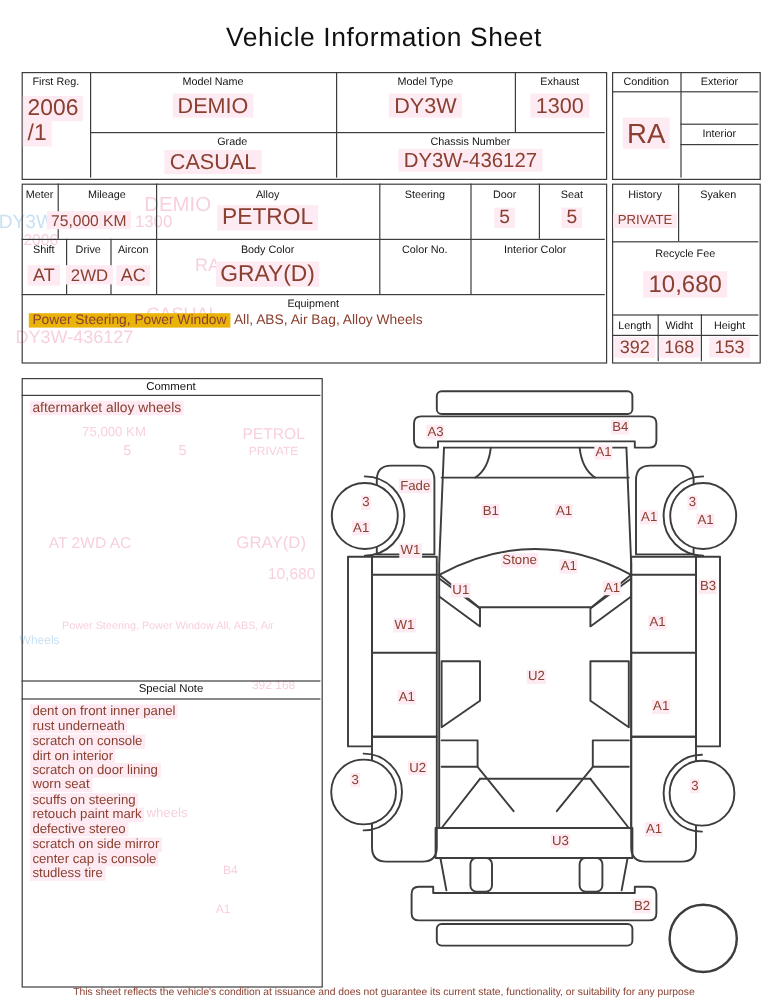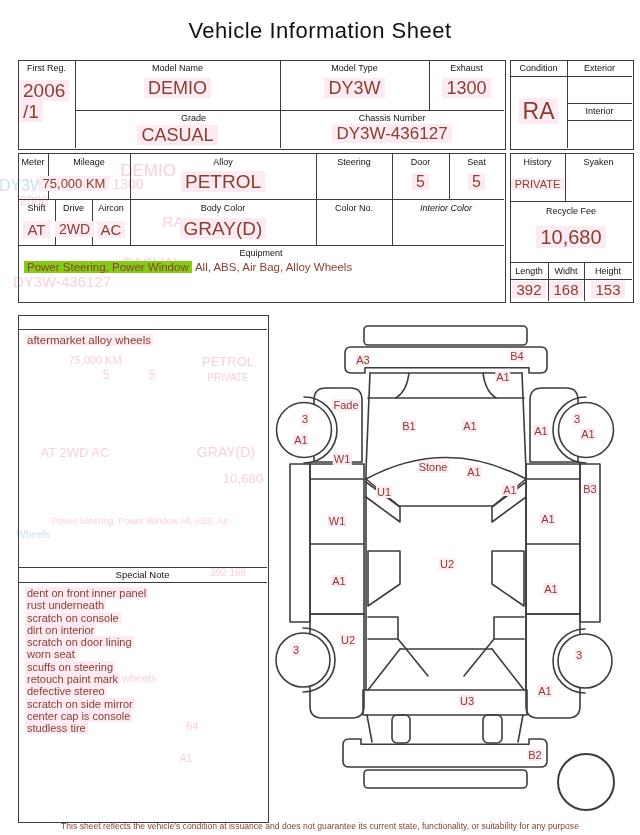--- a/index.html
+++ b/index.html
@@ -1,21 +1,21 @@
 <!DOCTYPE html>
 <html><head>
 <meta charset="utf-8">
 <style>
   html,body{margin:0;padding:0;background:#fff;}
   #page{position:relative;width:640px;height:835px;background:#ffffff;overflow:hidden;
         font-family:"Liberation Sans", sans-serif;color:#161616;}
   .box{position:absolute;border:1.4px solid #3c3c3c;}
   .ln{position:absolute;background:#3c3c3c;}
   .hdr{position:absolute;font-size:9px;color:#141414;text-align:center;line-height:12px;}
-  .hl{background:#84cc16;padding:0 3px;}
+  .hl{background:#eab308;padding:0 3px;}
   .ctr{text-align:center;}
   .title{position:absolute;left:0;top:18px;width:640px;text-align:center;
          font-size:22px;color:#111;letter-spacing:.5px;}
   .bigval{position:absolute;color:#8a4030;}
   .bigval span{background:#fdeaf2;padding:0 4px;}
   .ghost{position:absolute;transform:translate(-50%,-50%);white-space:nowrap;opacity:.55;z-index:0;}
   .ghost.pink{color:#f2a8c6;}
   .ghost.blue{color:#9cc8e8;}
   .dlabel{position:absolute;transform:translate(-50%,-50%);font-size:11px;color:#8a4030;
           background:#fdeaf2;padding:0 1px;line-height:12px;white-space:nowrap;z-index:3;}
@@ -108,21 +108,21 @@
   <div class="bigval ctr z1" style="left:18px;top:176px;width:112px;font-size:13px;"><span>75,000 KM</span></div>
   <div class="bigval ctr z1" style="left:130px;top:171px;width:186px;font-size:19px;"><span>PETROL</span></div>
   <div class="bigval ctr z1" style="left:392px;top:173px;width:57px;font-size:16px;"><span>5</span></div>
   <div class="bigval ctr z1" style="left:449px;top:173px;width:55px;font-size:16px;"><span>5</span></div>
 
   <div class="hdr" style="left:18px;top:202px;width:37px;">Shift</div>
   <div class="hdr" style="left:55px;top:202px;width:37px;">Drive</div>
   <div class="hdr" style="left:92px;top:202px;width:38px;">Aircon</div>
   <div class="hdr" style="left:130px;top:202px;width:186px;">Body Color</div>
   <div class="hdr" style="left:316px;top:202px;width:76px;">Color No.</div>
-  <div class="hdr" style="left:392px;top:202px;width:108px;font-style:italic;">Interior Color</div>
+  <div class="hdr" style="left:392px;top:202px;width:108px;">Interior Color</div>
 
   <div class="bigval ctr z1" style="left:18px;top:221px;width:37px;font-size:15px;"><span>AT</span></div>
   <div class="bigval ctr z1" style="left:55px;top:221px;width:37px;font-size:14px;"><span>2WD</span></div>
   <div class="bigval ctr z1" style="left:92px;top:221px;width:38px;font-size:15px;"><span>AC</span></div>
   <div class="bigval ctr z1" style="left:130px;top:218px;width:186px;font-size:19px;"><span>GRAY(D)</span></div>
 
   <div class="hdr" style="left:18px;top:247px;width:486px;">Equipment</div>
   <div class="z1" style="position:absolute;left:24px;top:261px;font-size:11.5px;color:#8a4030;"><span class="hl">Power Steering, Power Window</span><span>&nbsp;All, ABS, Air Bag, Alloy Wheels</span></div>
 
   <div class="box" style="left:510px;top:153px;width:122px;height:148px;"></div>
@@ -142,20 +142,21 @@
   <div class="hdr" style="left:548px;top:265px;width:36px;">Widht</div>
   <div class="hdr" style="left:584px;top:265px;width:48px;">Height</div>
   <div class="bigval ctr z1" style="left:510px;top:281px;width:38px;font-size:15px;"><span>392</span></div>
   <div class="bigval ctr z1" style="left:548px;top:281px;width:36px;font-size:15px;"><span>168</span></div>
   <div class="bigval ctr z1" style="left:584px;top:281px;width:48px;font-size:15px;"><span>153</span></div>
 
   <div class="box" style="left:18px;top:315px;width:249px;height:506px;"></div>
   <div class="ln" style="left:18px;top:329px;width:249px;height:1px;"></div>
   <div class="ln" style="left:18px;top:567px;width:249px;height:1px;"></div>
   <div class="ln" style="left:18px;top:582px;width:249px;height:1px;"></div>
+  <div class="hdr" style="left:18px;top:317px;width:249px;font-size:9.5px;">Comment</div>
   <div id="comment-list" class="z1" style="position:absolute;left:25px;top:334px;">
       <div class="note-line" style="font-size: 11.5px;"><span>aftermarket alloy wheels</span></div>
     </div>
   <div class="hdr" style="left:18px;top:569px;width:249px;font-size:9.5px;">Special Note</div>
   <div id="special-note-list" class="z1" style="position:absolute;left:25px;top:587px;">
       <div class="note-line"><span>dent on front inner panel</span></div>
       <div class="note-line"><span>rust underneath</span></div>
       <div class="note-line"><span>scratch on console</span></div>
       <div class="note-line"><span>dirt on interior</span></div>
       <div class="note-line"><span>scratch on door lining</span></div>

